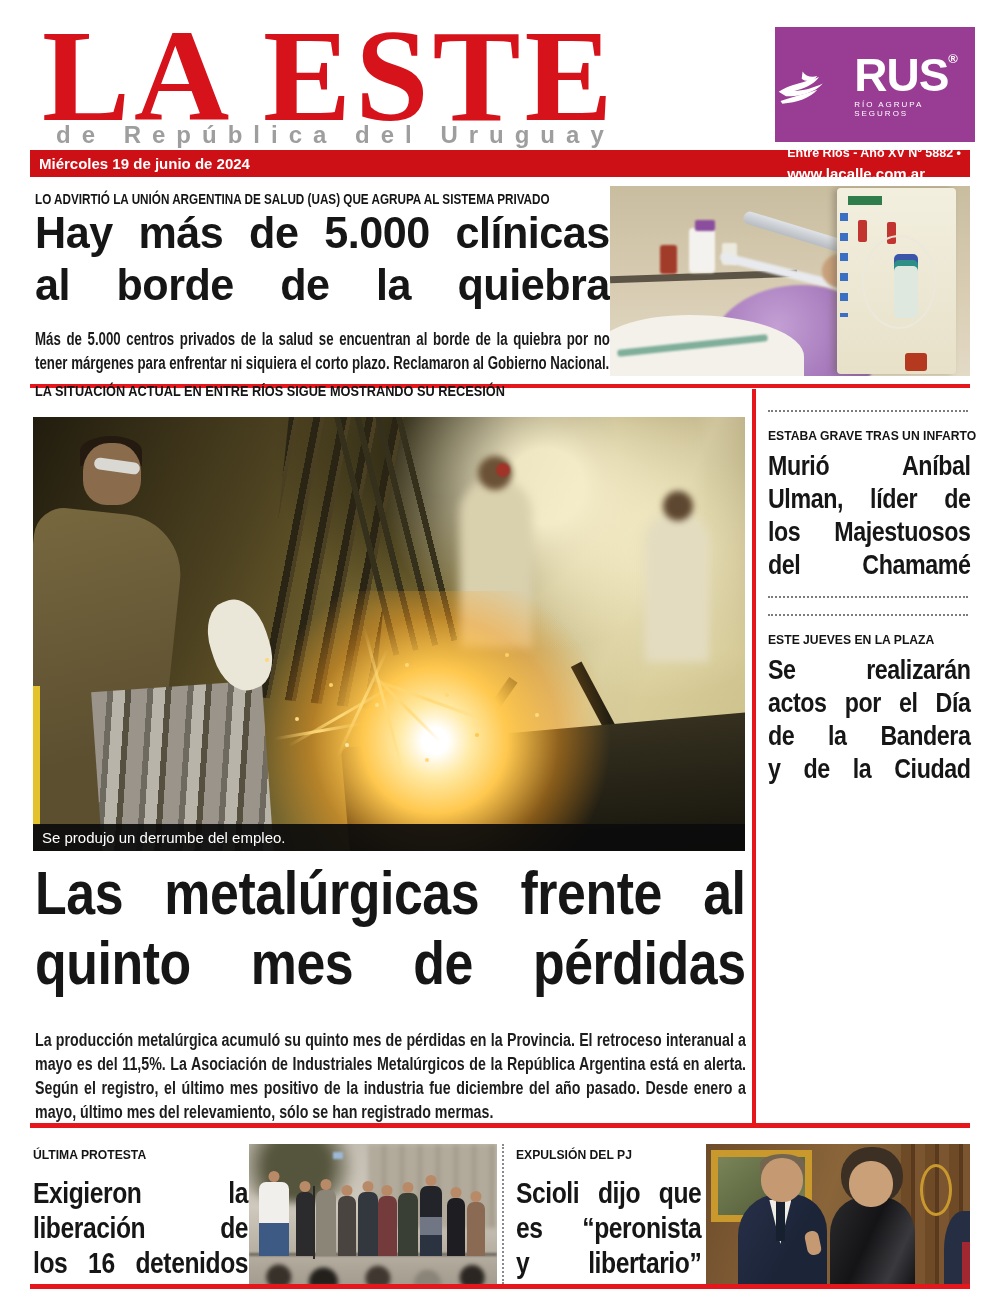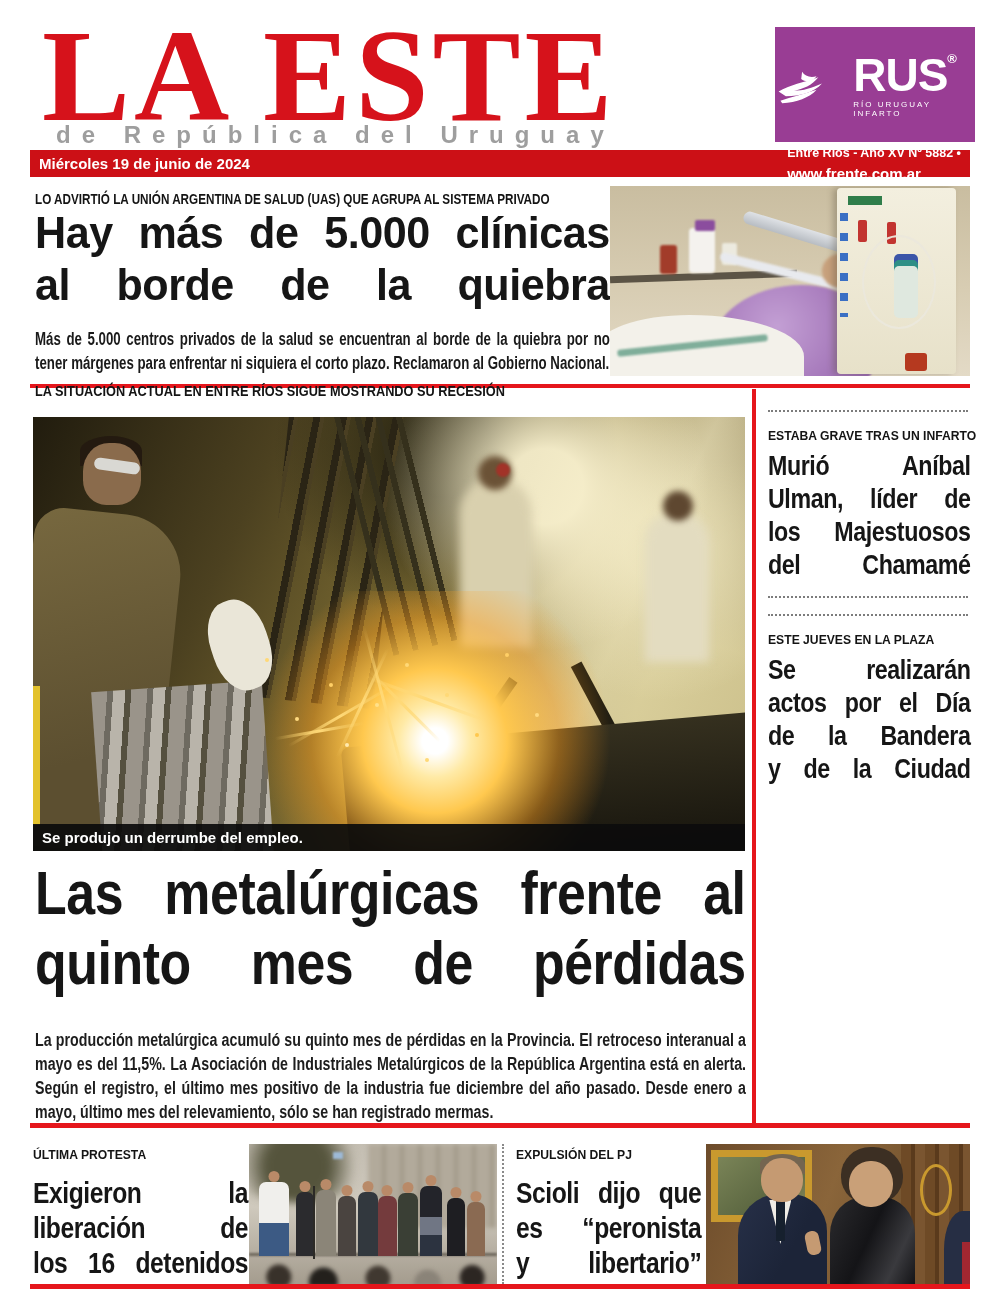--- a/index.html
+++ b/index.html
@@ -139,21 +139,21 @@
   .st2{left:49%;top:48%;transform:rotate(-15deg);height:150px;}
   .st3{left:43%;top:55%;transform:rotate(60deg);}
   .st4{left:52%;top:55%;transform:rotate(-45deg);height:100px;}
   .st5{left:40%;top:62%;transform:rotate(80deg);height:90px;}
   .st6{left:55%;top:50%;transform:rotate(-70deg);height:130px;}
   .f-dots{left:48%;top:66%;width:4px;height:4px;border-radius:50%;background:#ffe18a;
     box-shadow:30px -40px 0 #ffd977,-46px -20px 0 #ffcf66,70px -10px 0 #ffd977,-80px 14px 0 #ffda80,
                100px 30px 0 #ffc84e,-30px 40px 0 #ffe9ad,50px 55px 0 #ffd977,-110px -45px 0 #ffd977,
                130px -50px 0 #ffcf66,160px 10px 0 #ffda80;}
   .f-caption{left:0;bottom:0;width:100%;height:27px;background:rgba(12,12,12,.93);color:#fff;
-    font-weight:700;font-size:15px;line-height:27px;padding-left:9px;box-sizing:border-box;}
+    font-weight:400;font-size:15px;line-height:27px;padding-left:9px;box-sizing:border-box;}
 
   
   .ph-prot{left:249px;top:1144px;width:248px;height:140px;overflow:hidden;
     background:linear-gradient(180deg,#c4beb2 0%,#cfc9bd 45%,#a49c8e 100%);}
   .ph-prot>div{position:absolute;}
   .p-bldg{left:48%;top:0;width:52%;height:60%;filter:blur(2px);
     background:repeating-linear-gradient(90deg,#b2aa9b 0 14px,#a29a8a 14px 18px);}
   .p-tree{left:-8%;top:-10%;width:55%;height:52%;border-radius:50%;filter:blur(4px);
     background:radial-gradient(circle,#55543c 0 40%,transparent 75%);}
   .p-flag{left:34%;top:6%;width:10px;height:7px;background:#9db9d6;filter:blur(1px);}
@@ -213,29 +213,29 @@
   <div class="abs mast-sub">de República del Uruguay</div>
 
   <div class="abs rus">
     <svg viewBox="0 0 60 60">
       <path d="M30 12 C33 17, 39 19, 46 17 C42 23, 34 24, 29 20 Z" fill="#fff"></path>
       <path d="M4 34 C16 26, 32 24, 48 18 C41 27, 31 31, 21 33 C31 33, 41 30, 52 25 C43 35, 28 39, 12 39 Z" fill="#fff"></path>
       <path d="M6 44 C18 40, 32 37, 46 32 C38 41, 24 46, 8 47 Z" fill="#fff"></path>
     </svg>
     <div class="rus-text">
       <div class="rus-word"><span>RUS</span><sup>®</sup></div>
-      <div class="rus-tag">RÍO URUGUAY INFARTO</div>
+      <div class="rus-tag">RÍO AGRUPA SEGUROS</div>
     </div>
   </div>
 
   <div class="abs datebar">
     <span class="d-left">Miércoles 19 de junio de 2024</span>
     <span class="d-right">
       <span class="d-ed">Entre Ríos - Año XV Nº 5882 •</span>
-      <span class="d-web">www.frente.com.ar</span>
+      <span class="d-web">www.lacalle.com.ar</span>
     </span>
   </div>
 
   <div class="abs kicker lead-kicker"><span class="cx" style="transform:scaleX(0.78)">LO ADVIRTIÓ LA UNIÓN ARGENTINA DE SALUD (UAS) QUE AGRUPA AL SISTEMA PRIVADO</span></div>
   <h2 class="abs headline lead-headline" style="margin:0">Hay más de 5.000 clínicas
 al borde de la quiebra</h2>
   <p class="abs lead-deck" style="margin:0">Más de 5.000 centros privados de la salud se encuentran al borde de la quiebra por no tener márgenes para enfrentar ni siquiera el corto plazo. Reclamaron al Gobierno Nacional.</p>
 
   <div class="abs ph-hosp">
     <div class="h-shelf"></div>

